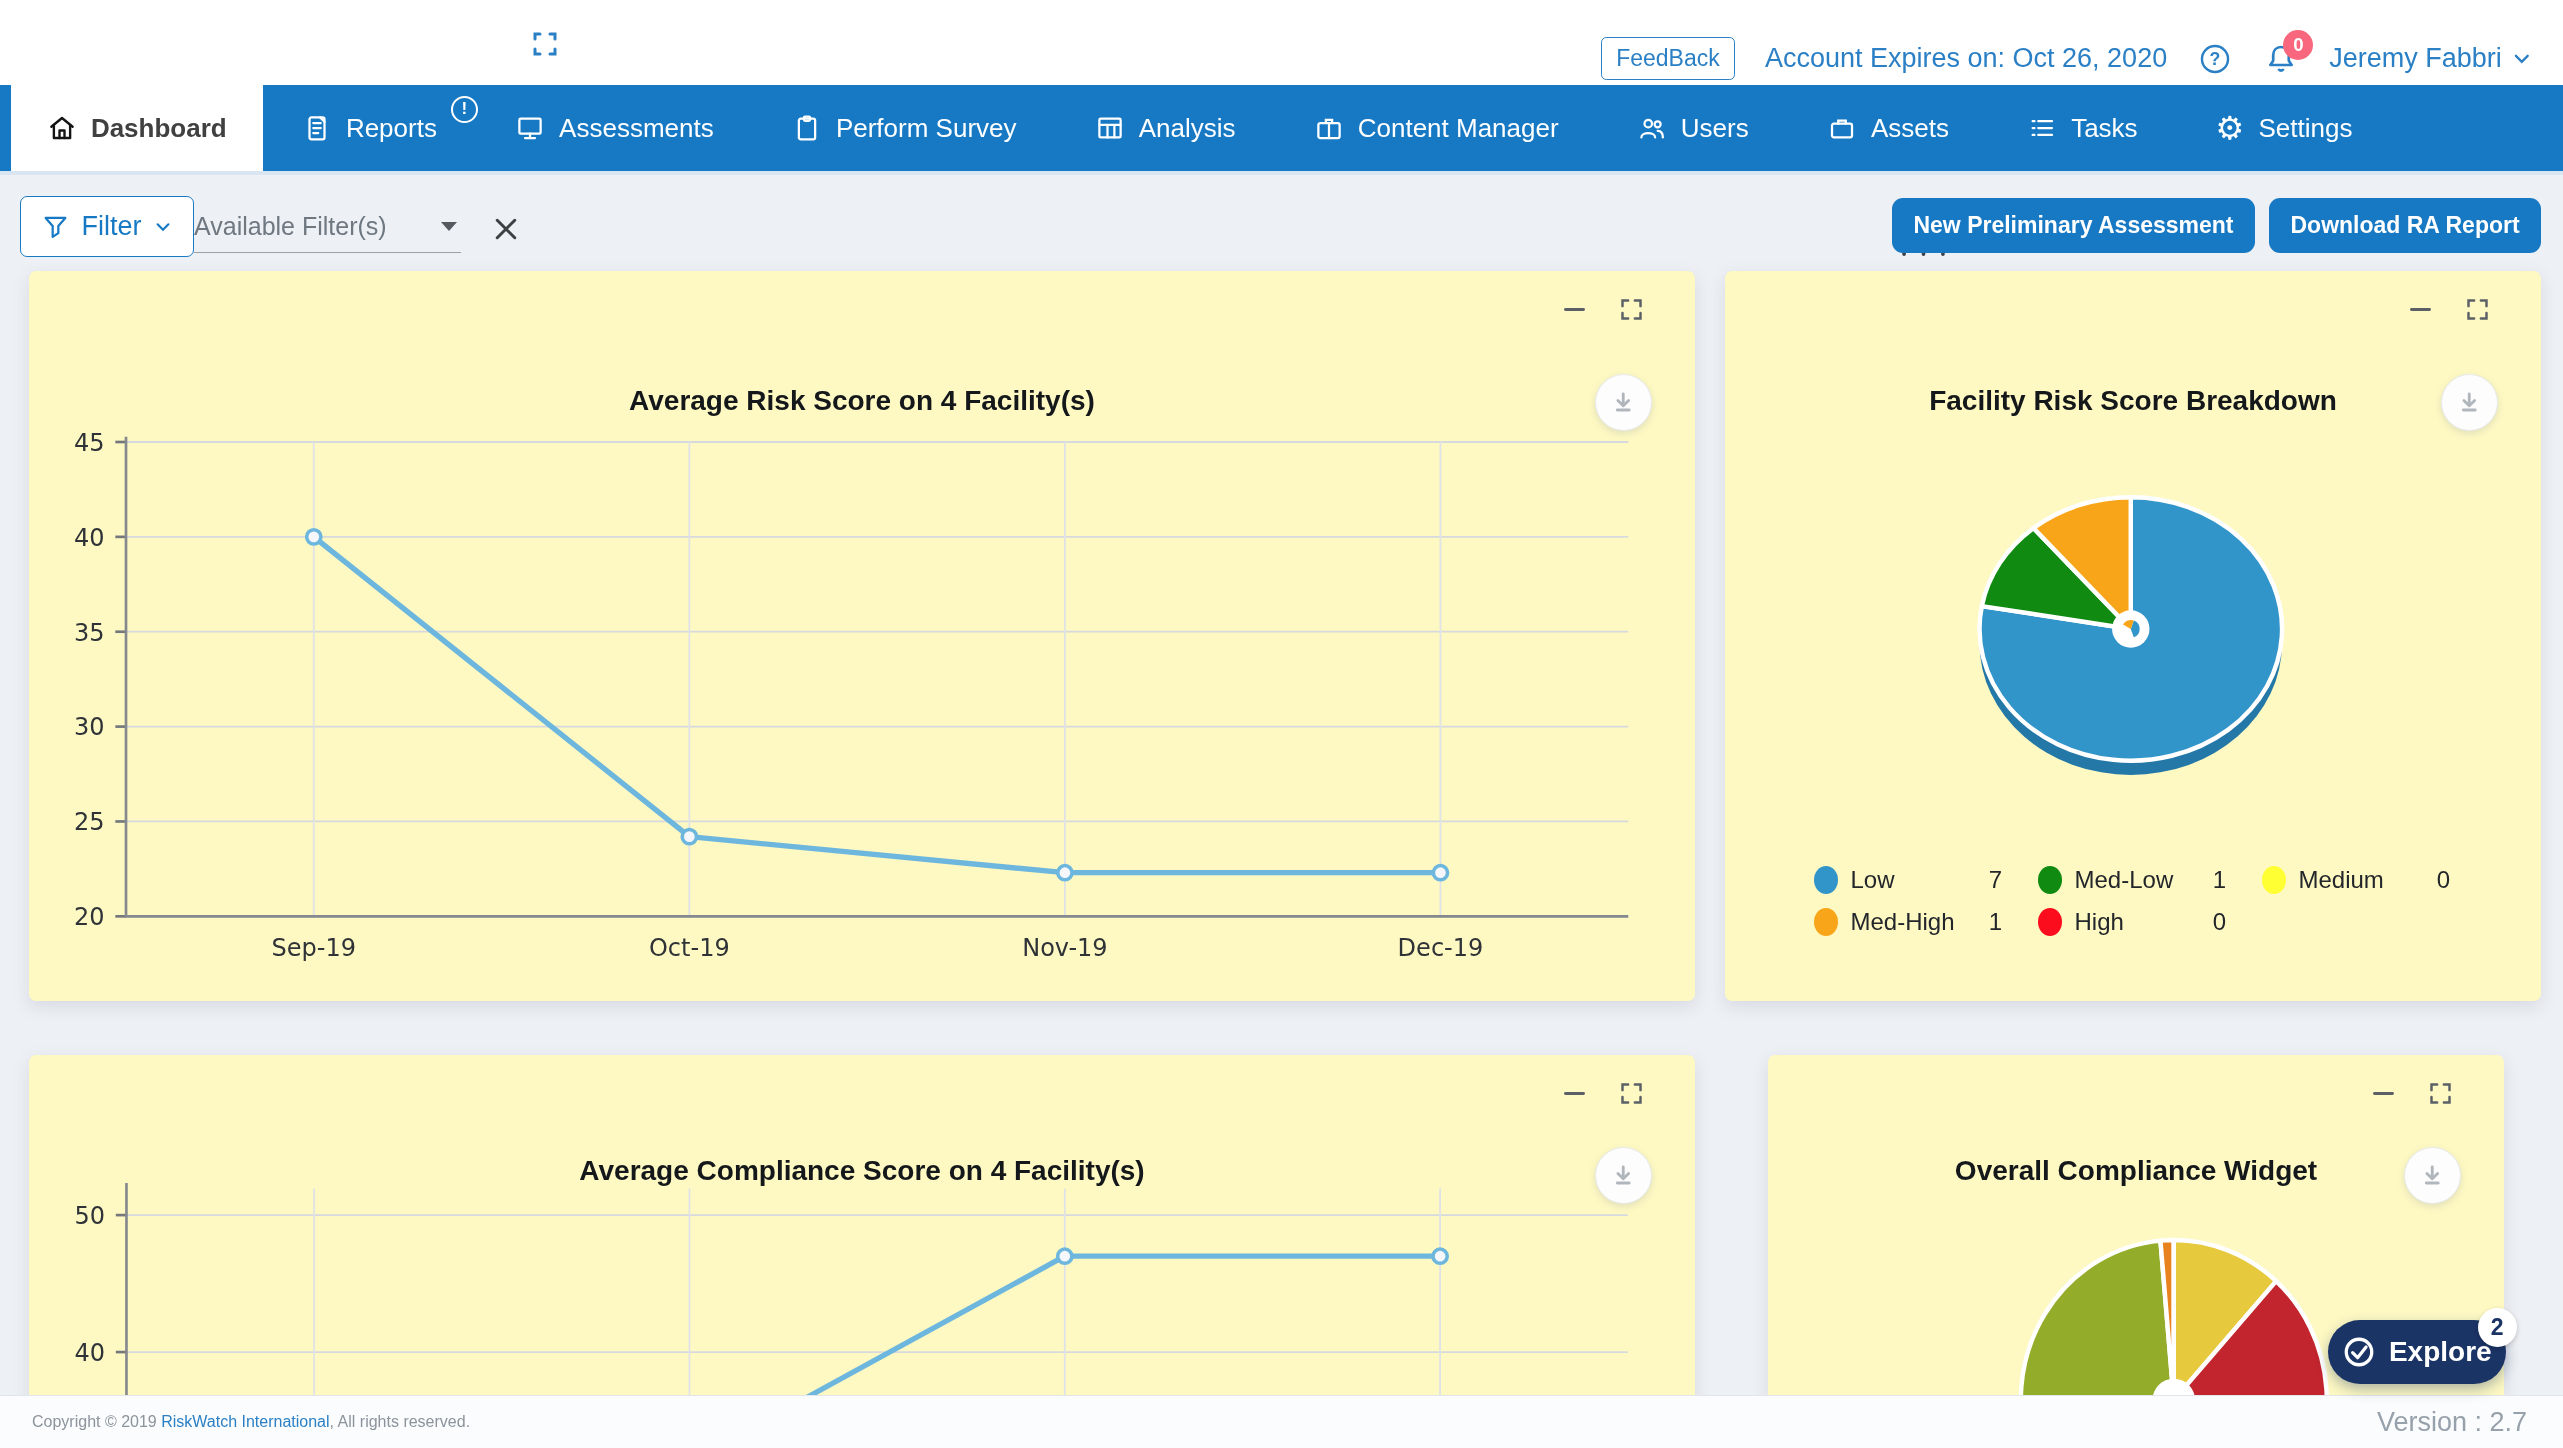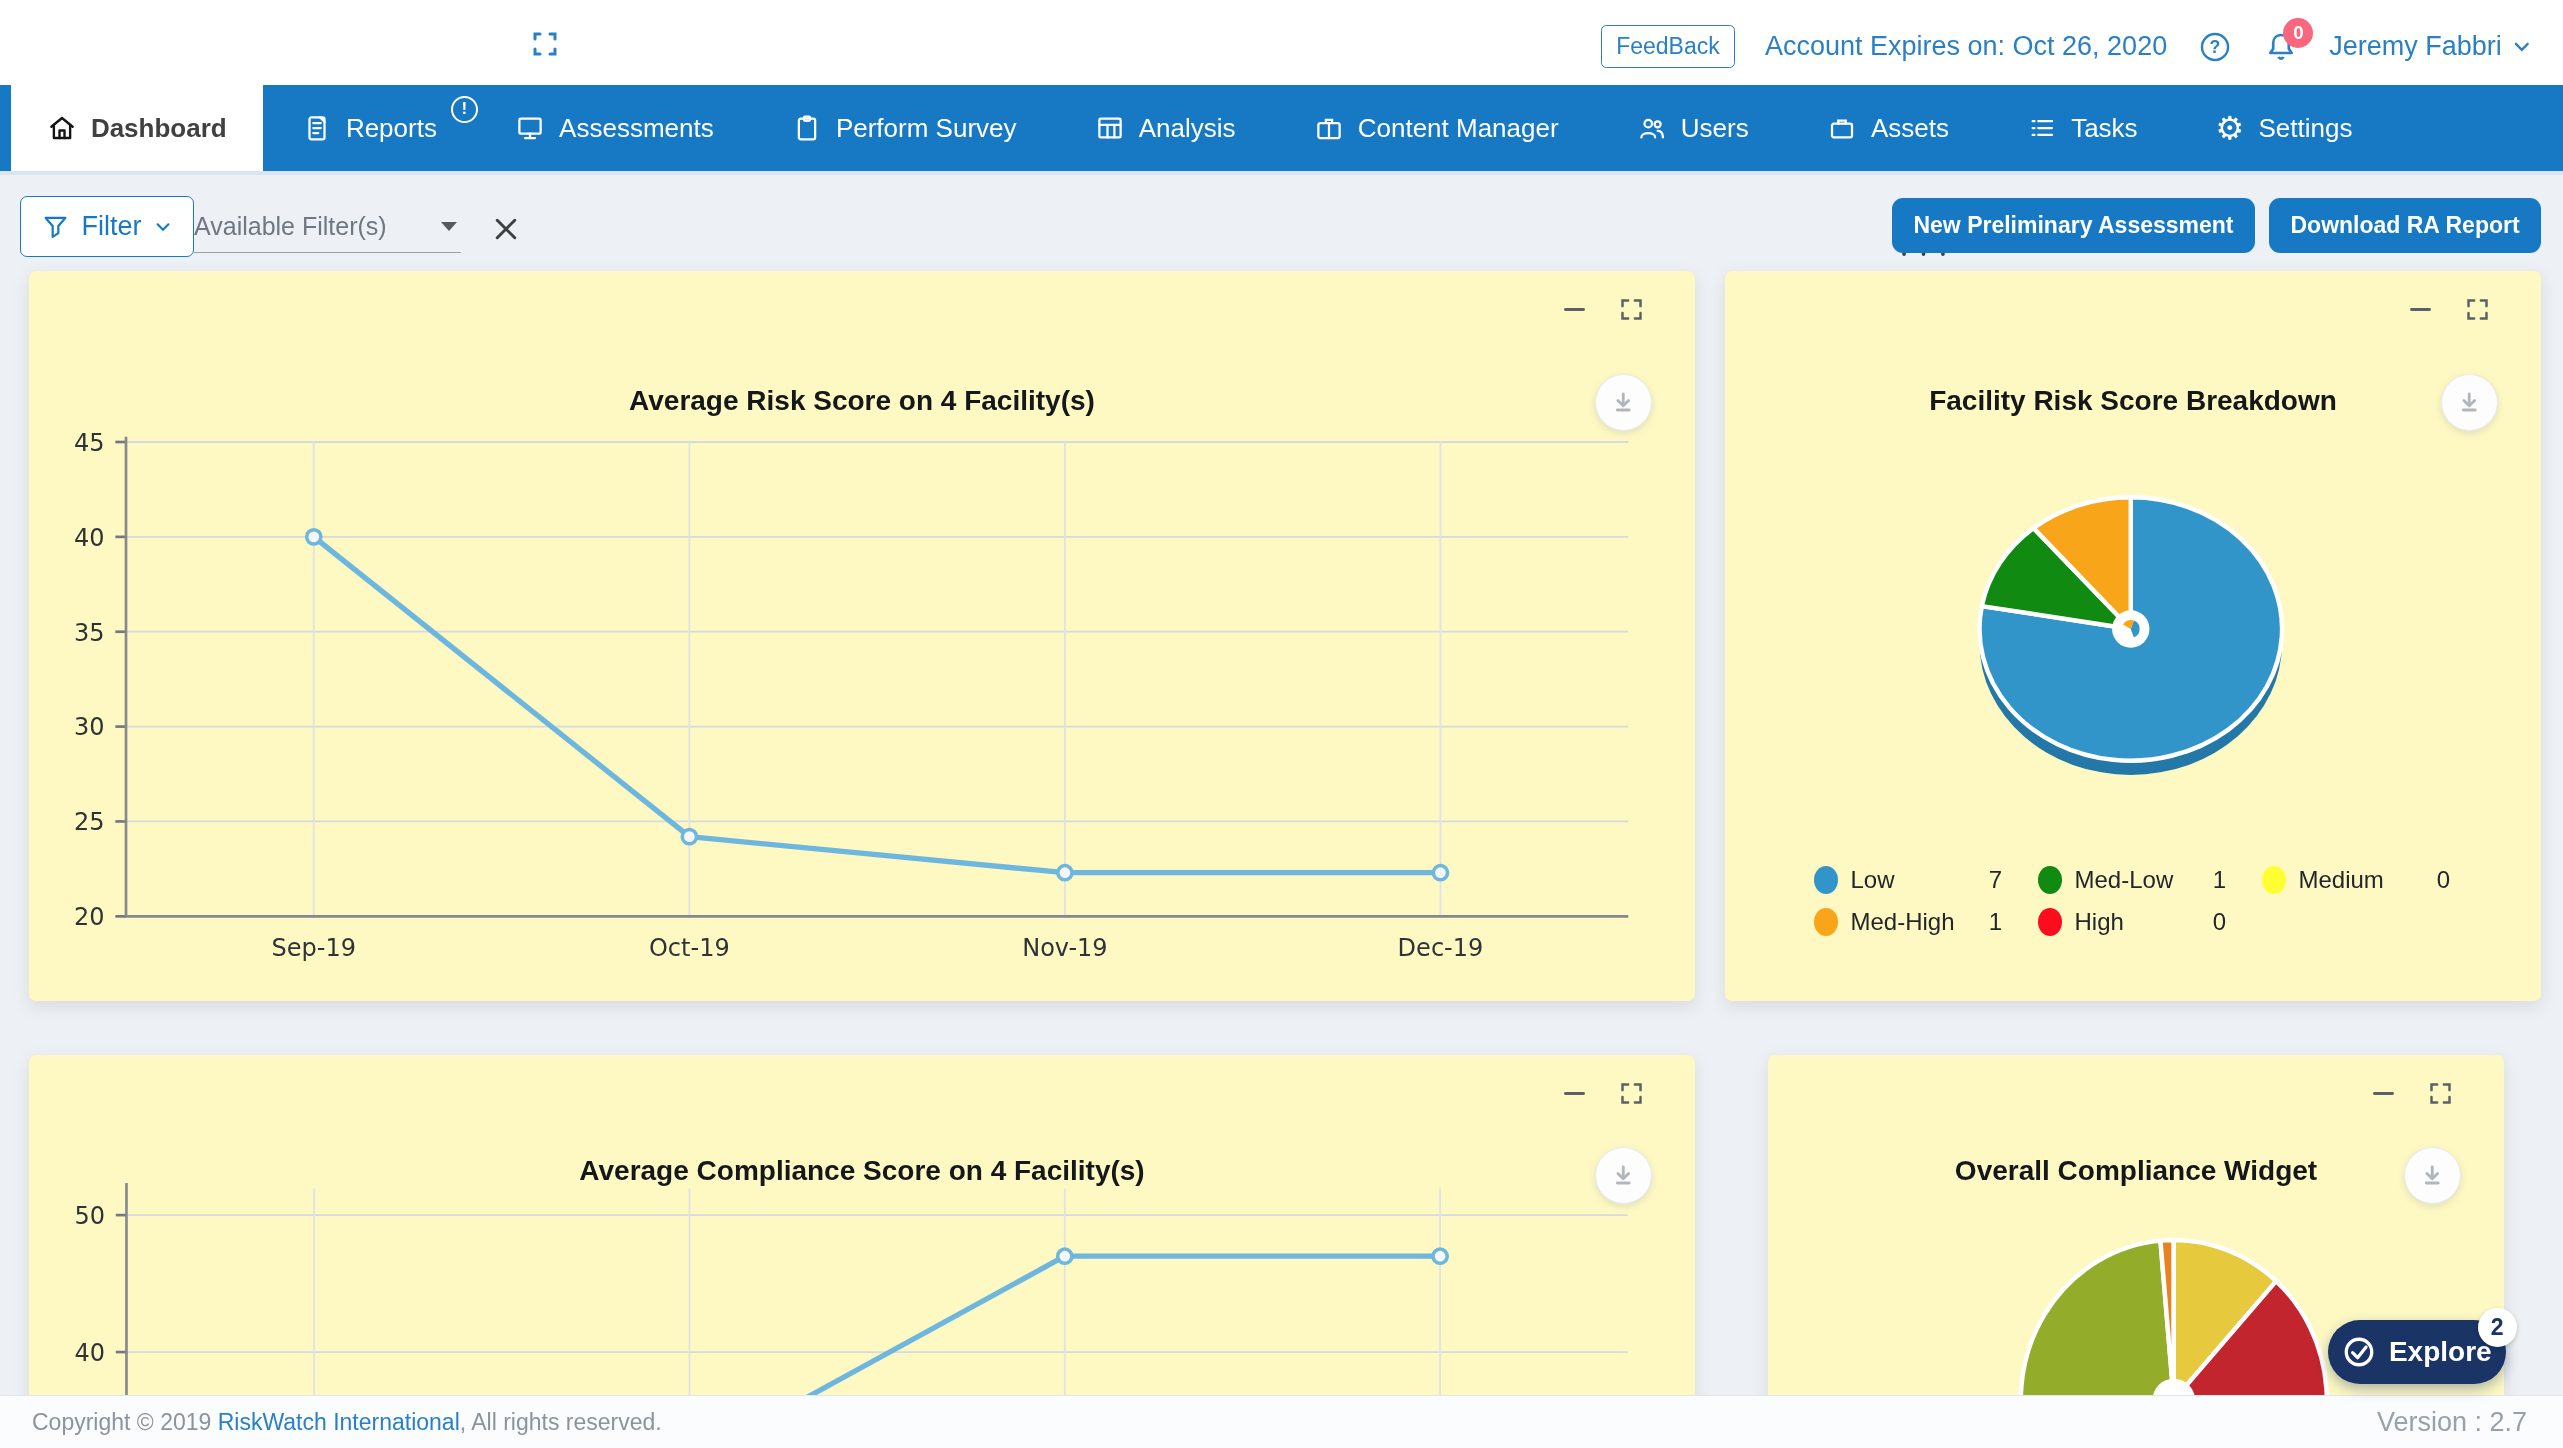--- a/index.html
+++ b/index.html
@@ -9,21 +9,21 @@
     background:#edf0f4;
     font-family:"Liberation Sans", sans-serif;
     color:#222;
   }
   
   .header { position:absolute; left:0; top:0; width:2563px; height:85px; background:#ffffff; }
   .logo { position:absolute; left:32px; top:1.8px; font-size:69px; letter-spacing:-1.8px; line-height:82px; }
   .logo .risk { color:#777a7d; font-weight:700; }
   .logo .watch { color:#2e96d8; font-weight:400; }
   .fs-icon { position:absolute; left:530px; top:28.5px; width:30px; height:30px; }
-  .header-right { position:absolute; right:31px; top:4px; height:85px; display:flex; align-items:center; gap:30px; }
+  .header-right { position:absolute; right:31px; top:16px; height:85px; display:flex; align-items:center; gap:30px; }
   .feedback-btn { border:1.8px solid #2b80c5; color:#2b80c5; background:#fff; border-radius:5.3px; font-size:23px; padding:7.1px 14.2px; cursor:pointer; }
   .expiry { color:#2b80c5; font-size:27px; }
   .icon-btn { position:relative; width:36px; height:36px; display:flex; align-items:center; justify-content:center; }
   .bell-badge { position:absolute; top:-10.7px; right:-14.2px; width:30px; height:30px; border-radius:50%; background:#f8677d; color:#fff; font-size:18.7px; font-weight:700; display:flex; align-items:center; justify-content:center; }
   .user { display:flex; align-items:center; gap:10.7px; color:#2b80c5; font-size:27px; }
   
   .nav { position:absolute; left:0; top:85px; width:2563px; height:86px; background:#1779c4; display:flex; align-items:stretch; }
   .nav::after { content:""; position:absolute; left:0; bottom:-4.4px; width:100%; height:4.4px; background:#d9e6f2; }
   .nav-item { display:flex; align-items:center; gap:14.2px; padding:0 39px; color:#ffffff; font-size:26px; font-weight:500; white-space:nowrap; cursor:pointer; position:relative; }
   .nav-item.active { background:#ffffff; color:#404040; margin-left:10.7px; padding:0 36px; font-weight:600; }
@@ -55,21 +55,21 @@
   .chart-svg { position:absolute; left:0; top:0; }
   .tick { font-family:"DejaVu Sans", sans-serif; font-size:27px; fill:#2f3337; }
   
   .legend { position:absolute; left:89px; top:595px; right:27px; display:grid; grid-template-columns:224px 224px 224px; row-gap:14.2px; }
   .legend-item { display:flex; align-items:center; }
   .legend-dot { width:24px; height:28px; border-radius:50%; flex:none; }
   .legend-label { margin-left:12.5px; font-size:24px; color:#23262a; }
   .legend-count { margin-left:auto; margin-right:36px; font-size:24px; color:#23262a; }
   
   .footer { position:absolute; left:0; top:1395px; width:2563px; height:53px; background:#fbfcfd; border-top:0.9px solid #e2e5e9; display:flex; align-items:center; }
-  .copyright { margin-left:32px; font-size:23px; color:#8b939c; }
+  .copyright { margin-left:32px; font-size:16px; color:#8b939c; }
   .copyright a { color:#2b80c5; text-decoration:none; cursor:pointer; }
   .version { margin-left:auto; margin-right:36px; font-size:27px; color:#97a1ab; }
   
   .explore-btn { position:absolute; left:2328px; top:1320px; width:178px; height:64px; background:#1b3466; border-radius:32px; display:flex; align-items:center; justify-content:center; gap:12.5px; color:#fff; font-size:28px; font-weight:700; cursor:pointer; box-shadow:0 5.3px 12.5px rgba(27,52,102,.35); }
   .explore-badge { position:absolute; top:-12.5px; right:-10.7px; width:39px; height:39px; background:#fff; border-radius:50%; color:#1b3466; font-size:23px; font-weight:700; display:flex; align-items:center; justify-content:center; box-shadow:0 1.8px 5.3px rgba(0,0,0,.2); }
 </style>
 </head>
 <body>
 
 <div class="header">

